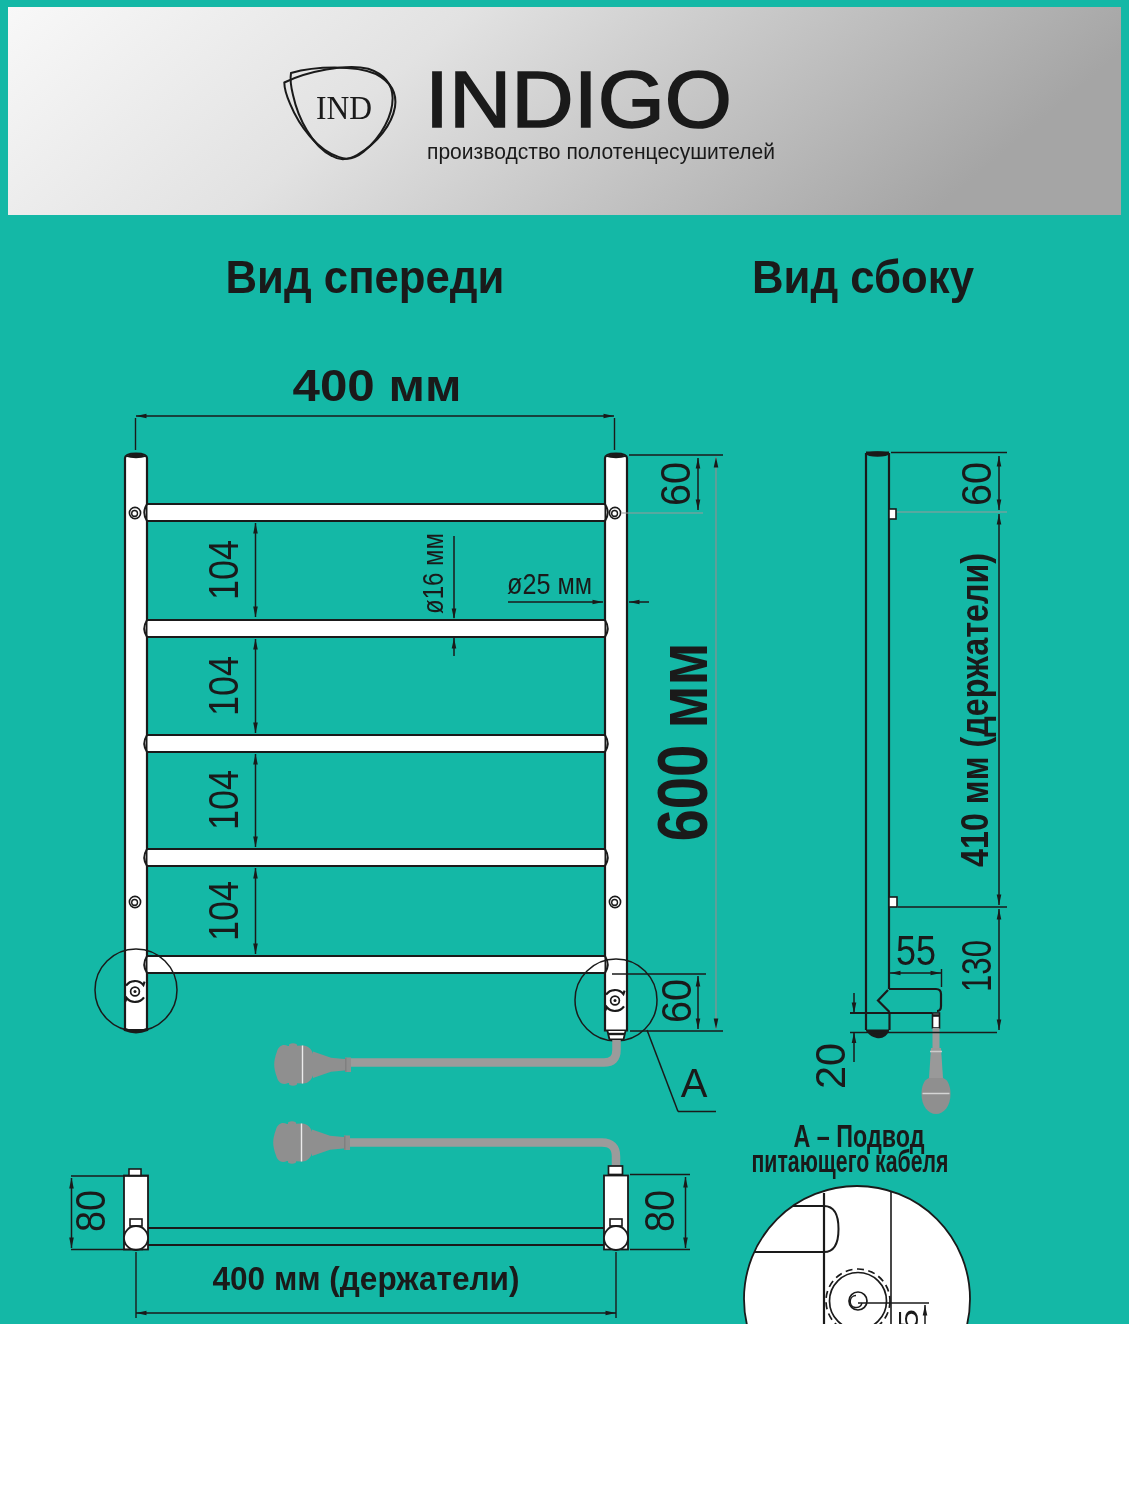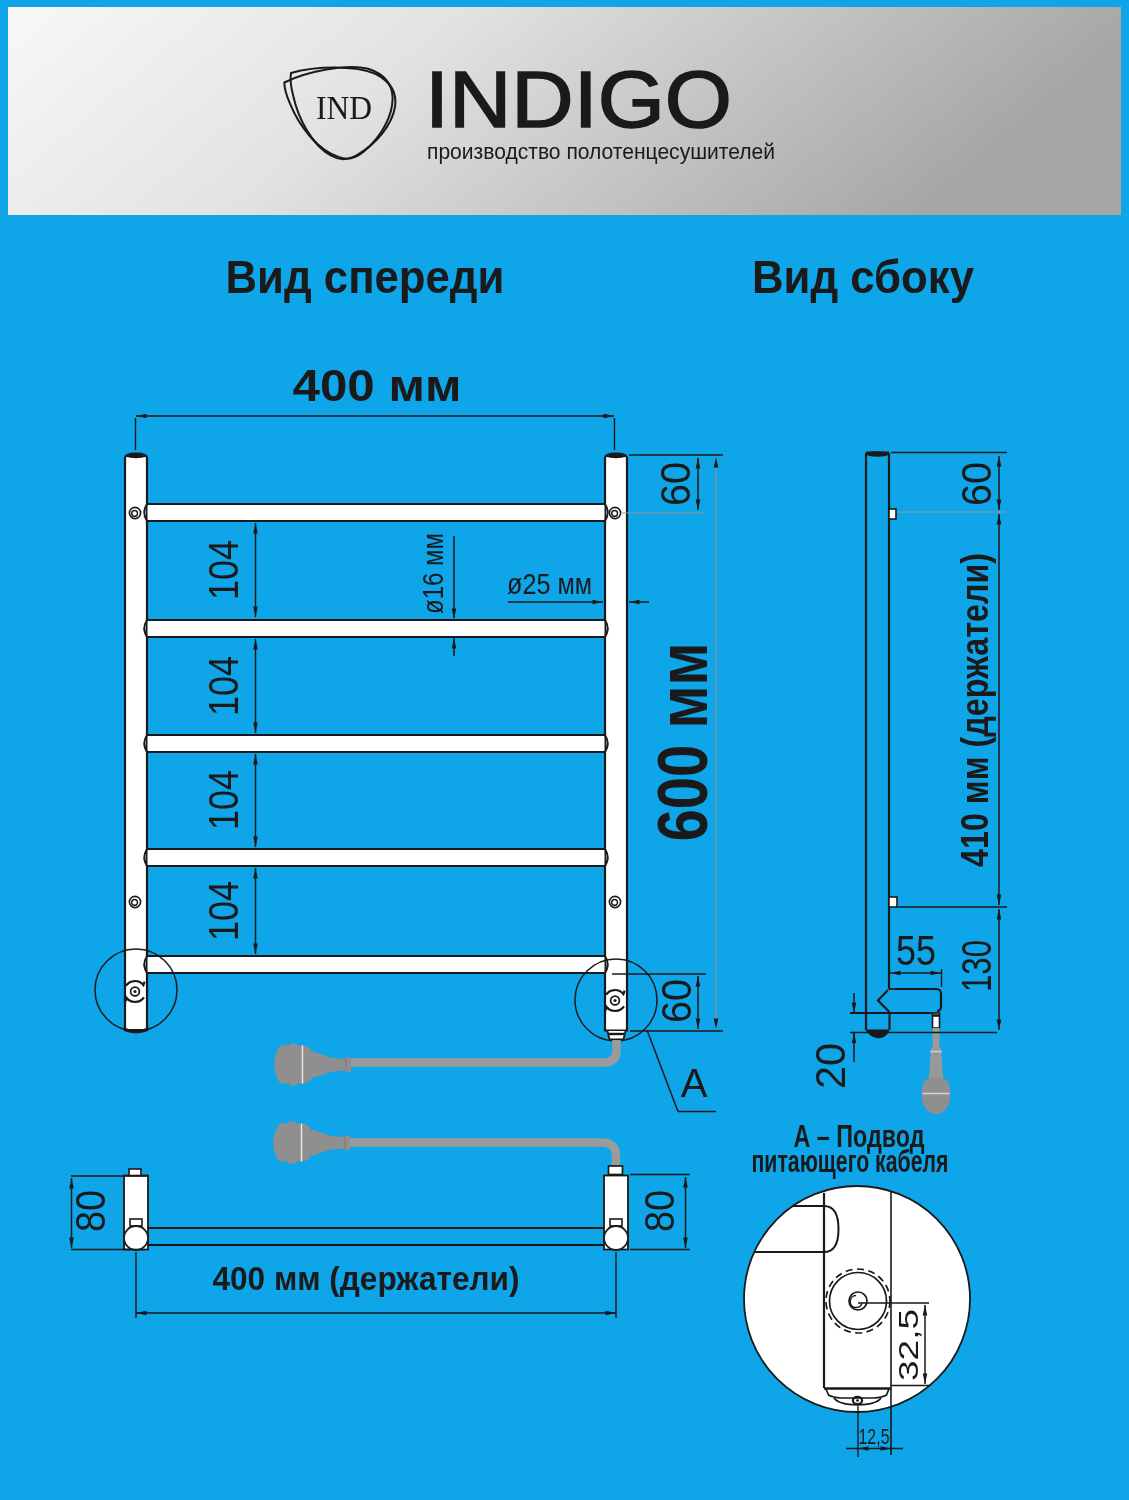--- a/index.html
+++ b/index.html
@@ -1,16 +1,16 @@
 <!DOCTYPE html>
 <html><head>
 <meta charset="utf-8">
 <style>
 html,body{margin:0;padding:0;background:#ffffff;}
-.page{position:relative;width:1129px;height:1500px;background:#0ea5e9;overflow:hidden;}
+.page{position:relative;width:1129px;height:1324px;background:#14b8a6;overflow:hidden;}
 text{fill:#1a1a1a;font-family:"Liberation Sans",sans-serif;}
 .b{font-weight:bold;}
 .d{font-size:42px;}
 line,path,rect,circle,ellipse,polyline{vector-effect:none;}
 </style>
 </head>
 <body>
 <div class="page">
 <svg width="1129" height="1500" viewBox="0 0 1129 1500">
 <defs>

